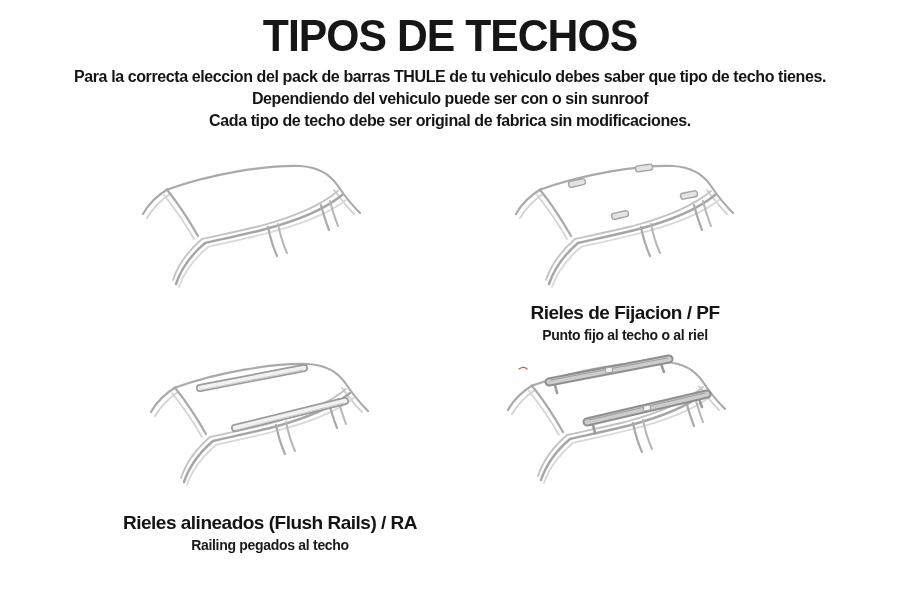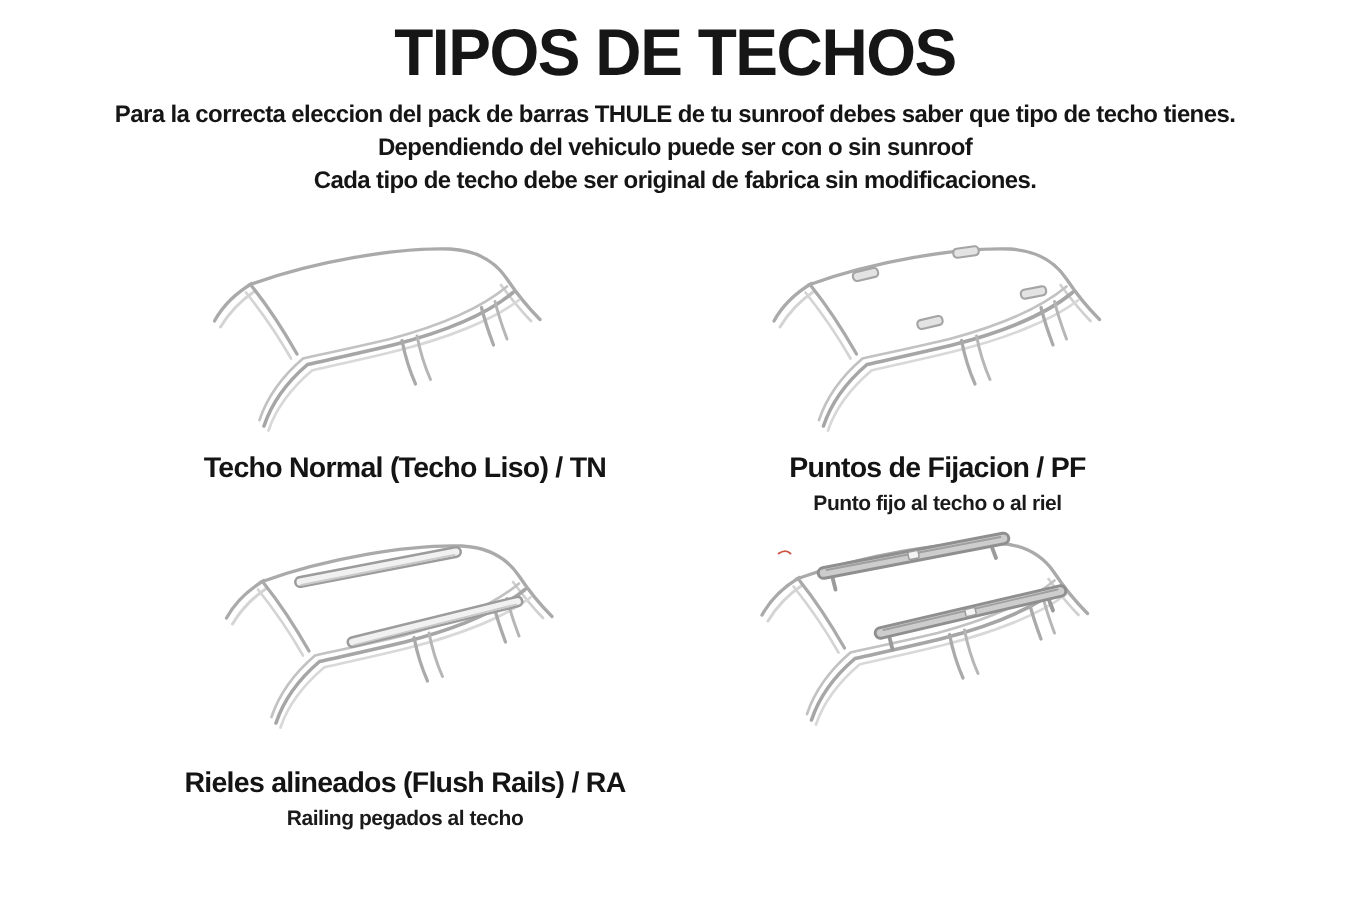--- a/index.html
+++ b/index.html
@@ -64,43 +64,42 @@
 
       <path d="M191,47 C193,55 196,64 199,72" stroke="#aaaaaa" stroke-width="2.2"></path>
       <path d="M200,43 C202,51 205,60 208,68" stroke="#b6b6b6" stroke-width="2"></path>
     </g>
   </symbol>
 </svg>
 
 <h1 class="page-title">TIPOS DE TECHOS</h1>
 
 <div class="intro">
-  <div>Para la correcta eleccion del pack de barras THULE de tu sunroof debes saber que tipo de techo tienes.</div>
+  <div>Para la correcta eleccion del pack de barras THULE de tu vehiculo debes saber que tipo de techo tienes.</div>
   <div>Dependiendo del vehiculo puede ser con o sin sunroof</div>
   <div>Cada tipo de techo debe ser original de fabrica sin modificaciones.</div>
 </div>
 
 <div class="cell" id="cell-tn">
   <svg class="illus" width="300" height="145" viewBox="0 0 300 145">
     <use href="#roof-base" width="300" height="145"></use>
   </svg>
-  <div class="caption">Techo Normal (Techo Liso) / TN</div>
 </div>
 
 <div class="cell" id="cell-pf">
   <svg class="illus" width="300" height="145" viewBox="0 0 300 145">
     <use href="#roof-base" width="300" height="145"></use>
     <g stroke="#a4a4a4" stroke-width="1.4" fill="#e3e3e3">
       <rect x="-8.5" y="-3" width="17" height="6" rx="2.5" transform="translate(74,25) rotate(-13)"></rect>
       <rect x="-8.5" y="-3" width="17" height="6" rx="2.5" transform="translate(141,10) rotate(-8)"></rect>
       <rect x="-8.5" y="-3" width="17" height="6" rx="2.5" transform="translate(117,57) rotate(-13)"></rect>
       <rect x="-8.5" y="-3" width="17" height="6" rx="2.5" transform="translate(186,37) rotate(-11)"></rect>
     </g>
   </svg>
-  <div class="caption">Puntos de Fijacion / PF</div>
+  <div class="caption">Rieles de Fijacion / PF</div>
   <div class="subcaption">Punto fijo al techo o al riel</div>
 </div>
 
 <div class="cell" id="cell-ra">
   <svg class="illus" width="300" height="145" viewBox="0 0 300 145">
     <use href="#roof-base" width="300" height="145"></use>
     <g fill="none" stroke-linecap="round">
 
       <path d="M62,32 L166,12" stroke="#9c9c9c" stroke-width="8"></path>
       <path d="M62,32 L166,12" stroke="#f1f1f1" stroke-width="4.6"></path>

